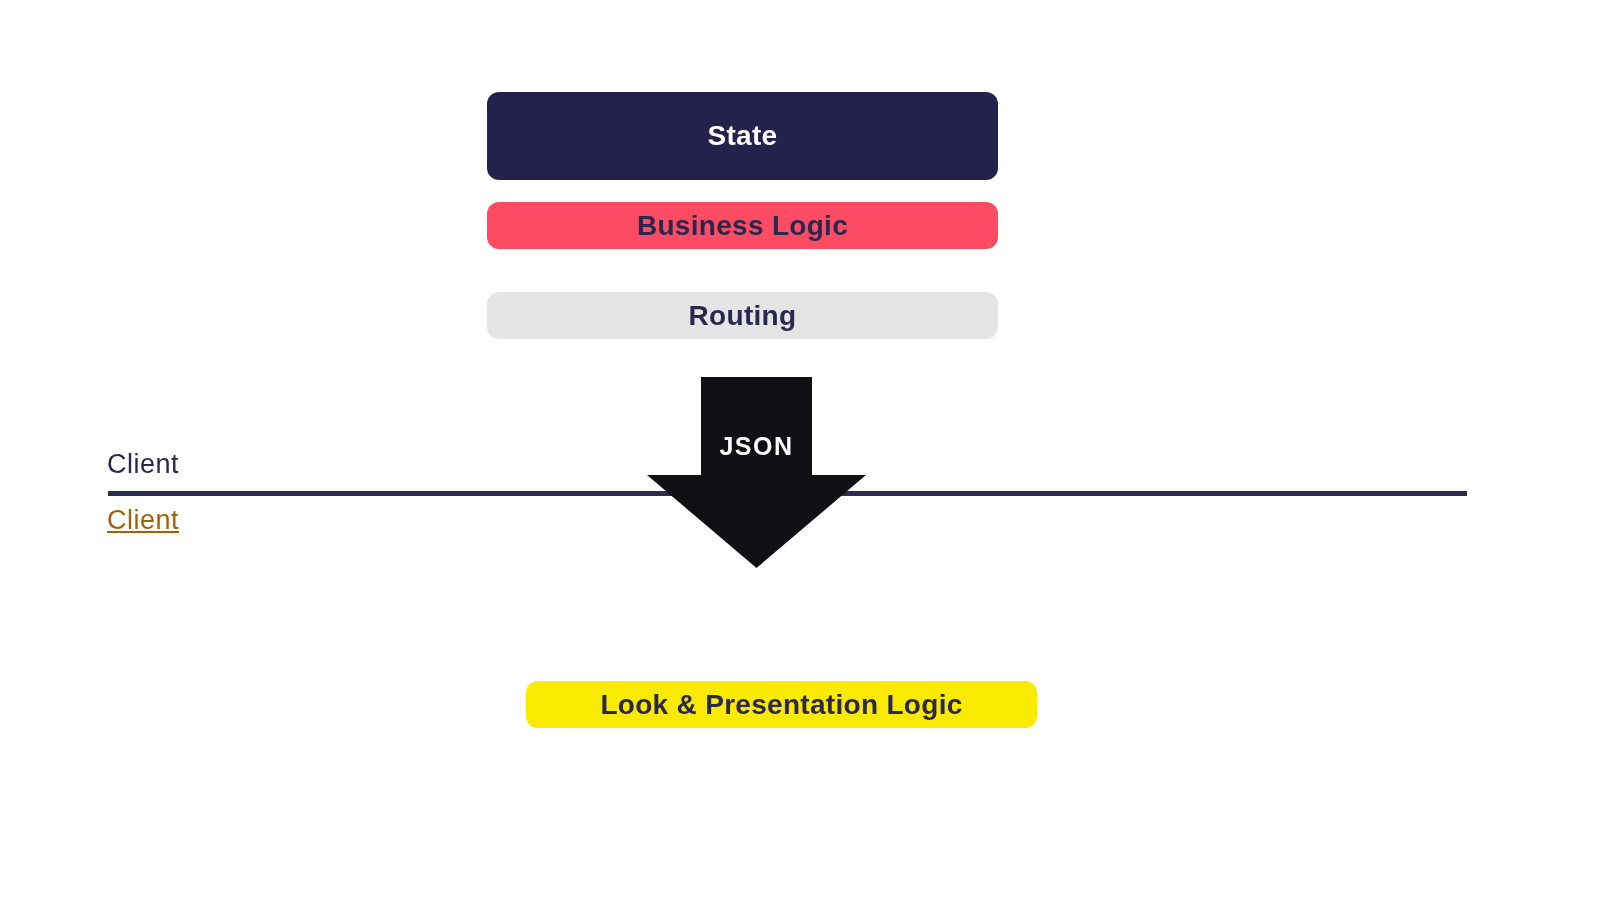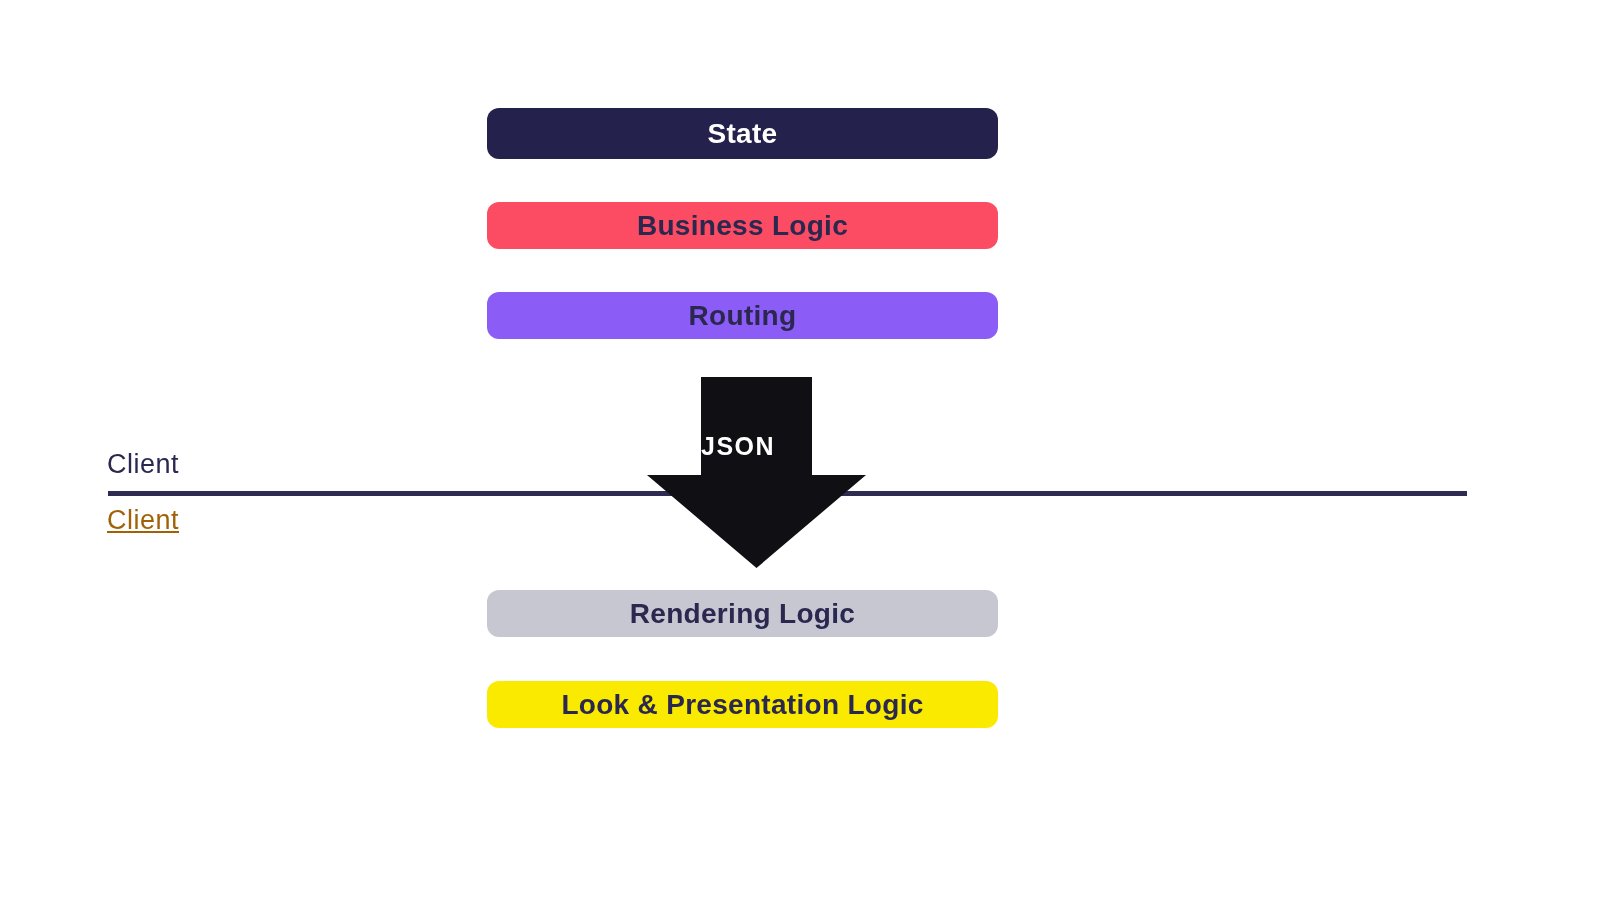--- a/index.html
+++ b/index.html
@@ -27,21 +27,21 @@
     display: flex;
     align-items: center;
     justify-content: center;
   }
   .box-label {
     font-size: 28px;
     font-weight: 700;
     letter-spacing: 0.3px;
     white-space: nowrap;
   }
-  .box-state            { top: 108px; height: 51px; }
+  .box-state            { top: 92px; height: 88px; }
   .box-business-logic   { top: 202px; }
   .box-routing          { top: 292px; }
   .box-rendering-logic  { top: 590px; }
   .box-look-presentation{ top: 681px; }
 
   .divider-line {
     position: absolute;
     left: 108px;
     top: 491px;
     width: 1359px;
@@ -67,58 +67,55 @@
     width: 1600px;
     height: 900px;
     z-index: 2;
     pointer-events: none;
   }
   .json-label {
     position: absolute;
     left: 701px;
     top: 431px;
     width: 111px;
-    text-align: left;
+    text-align: center;
     font-size: 25px;
     font-weight: 700;
     letter-spacing: 1.5px;
     line-height: 30px;
     z-index: 3;
   }
 </style>
 </head>
 <body>
 
 <div class="canvas" style="background: rgb(255, 255, 255);">
 
   <div class="box box-state" style="background: rgb(36, 34, 77);">
     <span class="box-label" style="color: rgb(255, 255, 255);">State</span>
   </div>
 
   <div class="box box-business-logic" style="background: rgb(252, 76, 100);">
     <span class="box-label" style="color: rgb(43, 40, 80);">Business Logic</span>
   </div>
 
-  <div class="box box-routing" style="background: #8b5cf6;">
+  <div class="box box-routing" style="background: #e5e5e5;">
     <span class="box-label" style="color: rgb(43, 40, 80);">Routing</span>
   </div>
 
   <span class="section-label server-label" style="color: rgb(43, 40, 80);">Client</span>
 
   <div class="divider-line" style="background: rgb(45, 43, 82);"></div>
 
   <span class="section-label client-label" style="color: #a16207; text-decoration: underline;">Client</span>
 
   <svg class="arrow-svg" viewBox="0 0 1600 900" xmlns="http://www.w3.org/2000/svg">
     <polygon points="701,377 812,377 812,475 866,475 756.5,568 647,475 701,475" style="fill: rgb(16, 16, 20);"></polygon>
   </svg>
 
   <span class="json-label" style="color: rgb(255, 255, 255);">JSON</span>
 
-  <div class="box box-rendering-logic" style="background: rgb(199, 199, 209);">
-    <span class="box-label" style="color: rgb(43, 40, 80);">Rendering Logic</span>
-  </div>
 
-  <div class="box box-look-presentation" style="background: rgb(249, 234, 0);">
+  <div class="box box-look-presentation" style="background: rgb(249, 234, 0); margin-left: 39px;">
     <span class="box-label" style="color: rgb(43, 40, 80);">Look &amp; Presentation Logic</span>
   </div>
 
 </div>
 
 </body></html>

